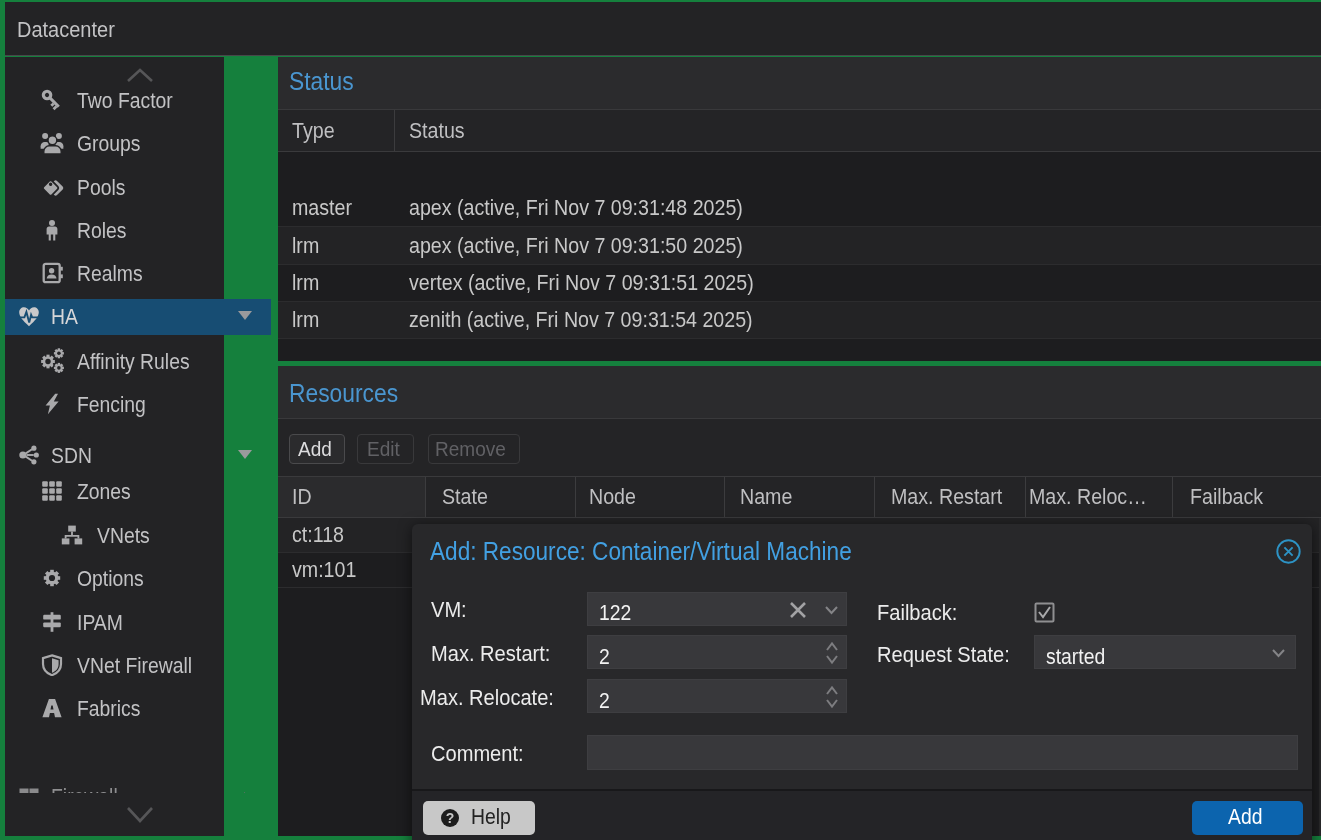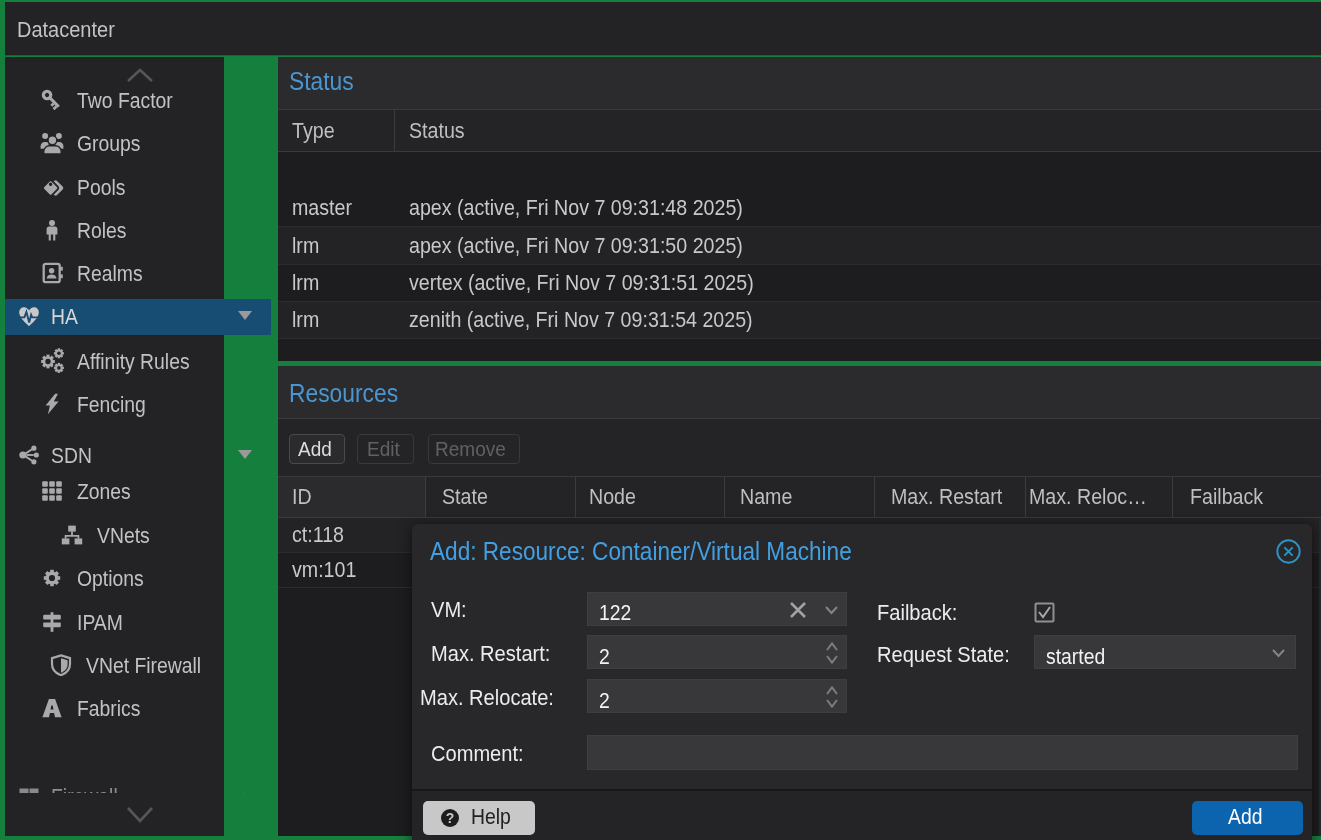--- a/index.html
+++ b/index.html
@@ -271,21 +271,21 @@
     <div class="mi l1" style="top:543px;">
           <span class="ic">
       <svg width="22" height="22" viewBox="0 0 22 22" fill="#a9a9ab">
               <rect x="9.6" y="1.2" width="2.8" height="19.6"></rect>
               <rect x="2.2" y="3.8" width="17.6" height="4.8" rx="1.2"></rect>
               <rect x="2.2" y="11.4" width="17.6" height="4.8" rx="1.2"></rect>
             </svg>
           </span>
           <span class="tx">IPAM</span>
         </div>
-    <div class="mi l1" style="top:586px;margin-left:9px;">
+    <div class="mi l1" style="top:586px;">
           <span class="ic">
       <svg width="22" height="22" viewBox="0 0 22 22">
               <path d="M11,1.4 L20,4.1 V10 C20,15.8 16.4,19.3 11,21.2 C5.6,19.3 2,15.8 2,10 V4.1 z" fill="none" stroke="#a9a9ab" stroke-width="2.2"></path>
               <path d="M11,4.2 L17.6,6.2 V10 C17.6,14.4 15,17.2 11,18.8 z" fill="#a9a9ab"></path>
             </svg>
           </span>
           <span class="tx">VNet Firewall</span>
         </div>
     <div class="mi l1" style="top:629px;">
           <span class="ic">

